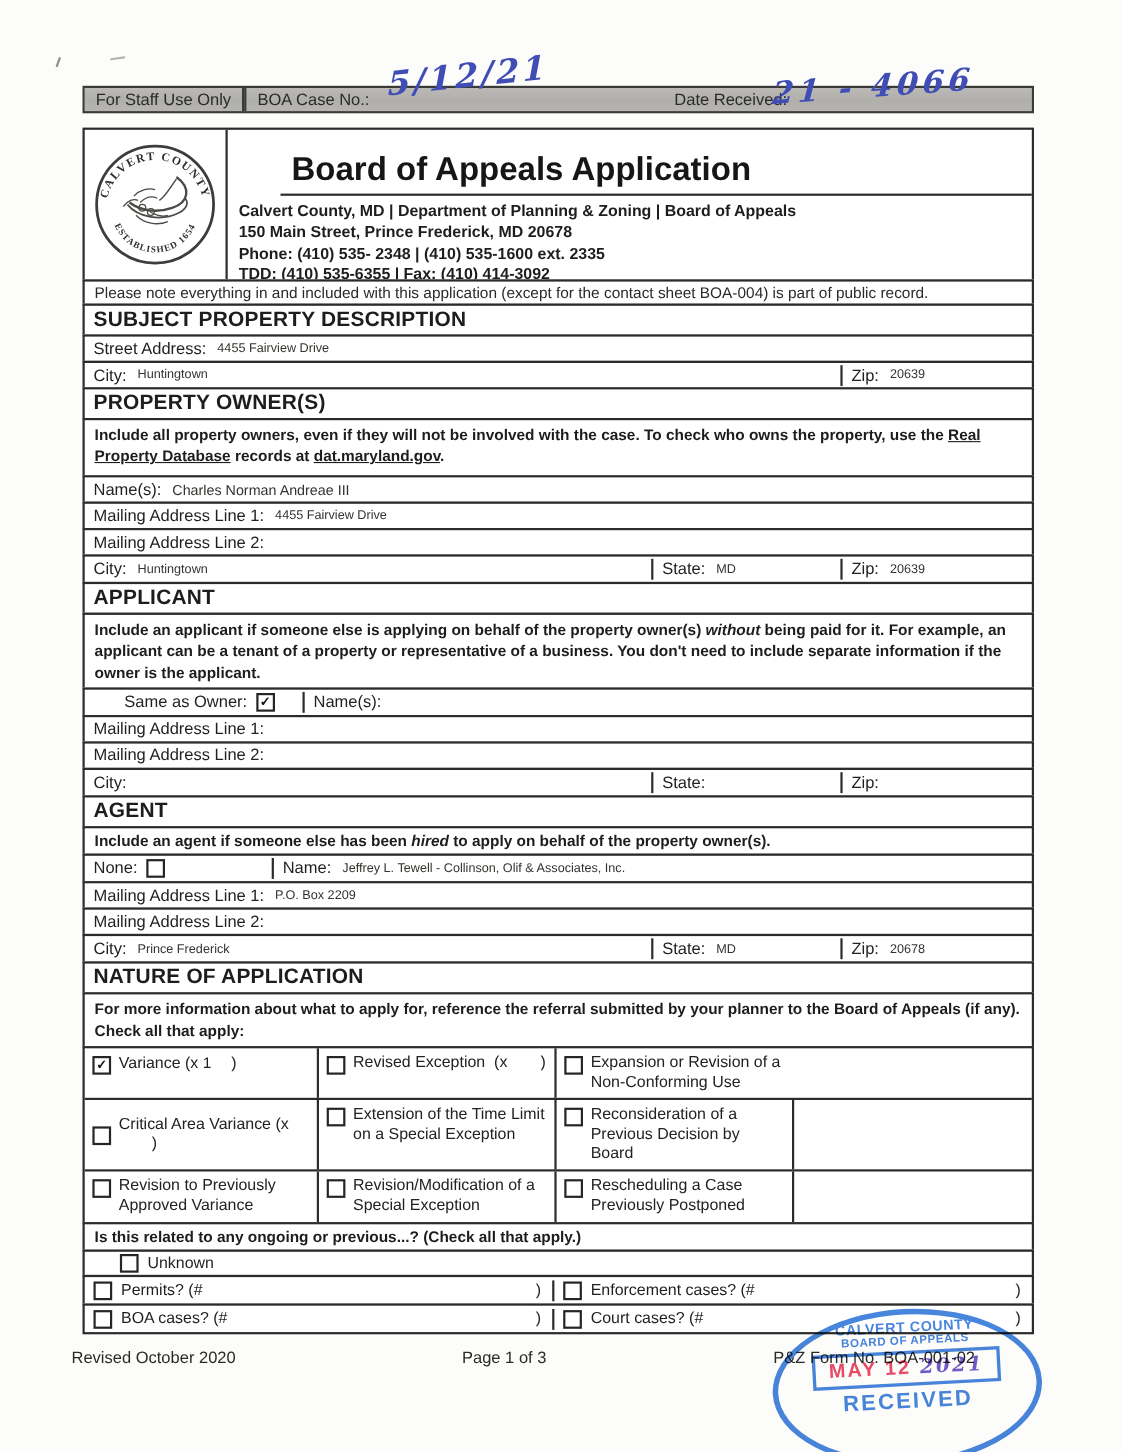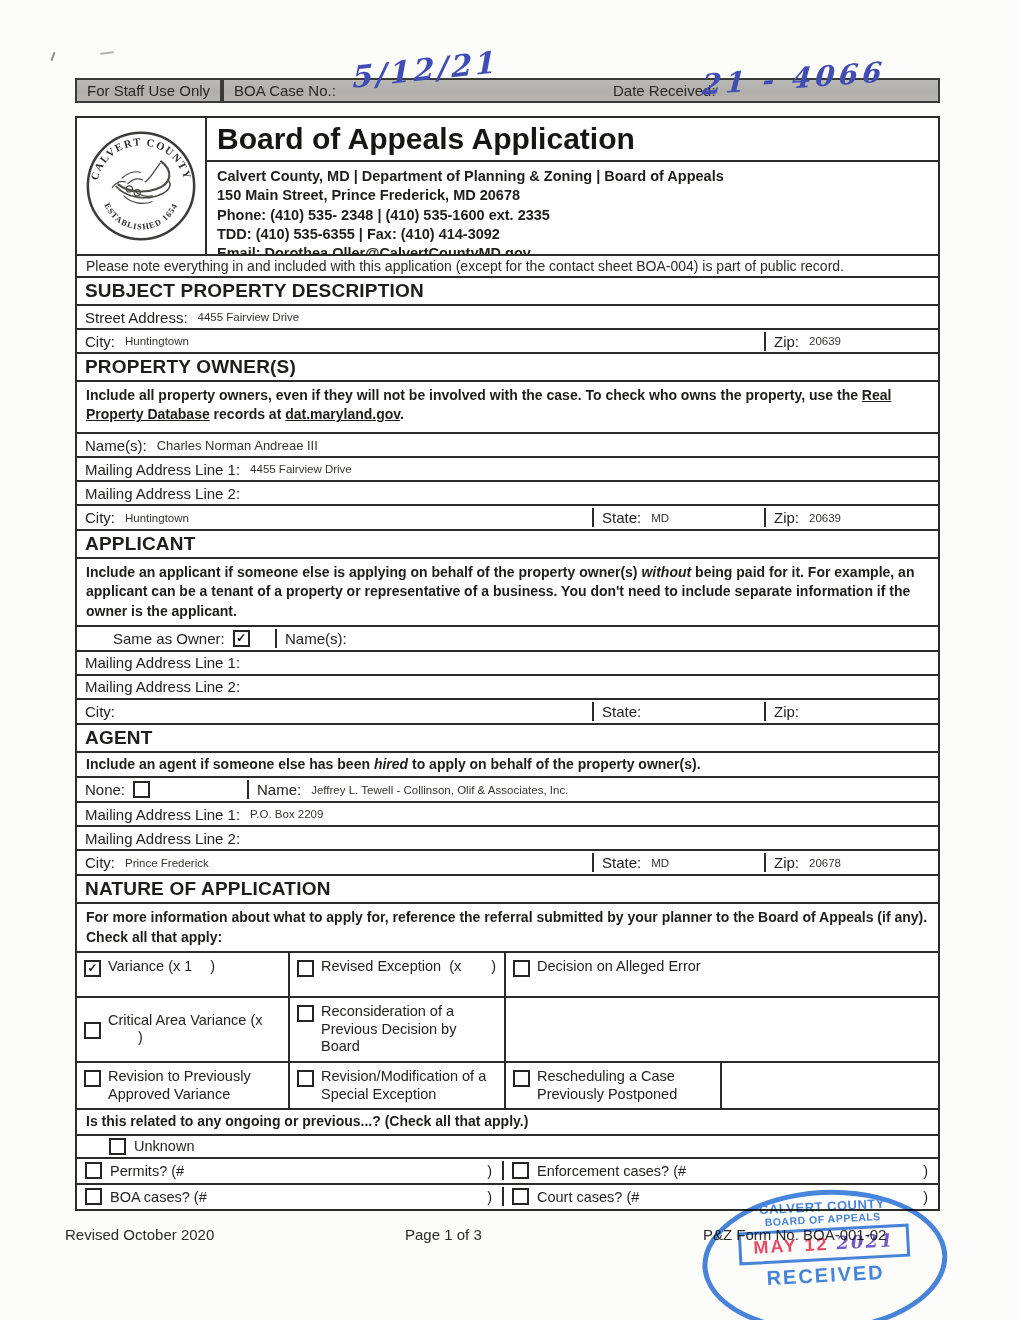--- a/index.html
+++ b/index.html
@@ -42,21 +42,21 @@
   .value.big{font-size:13px;}
   .sec-h{font-size:19px;font-weight:bold;padding:2px 8px;color:#1d1d1b;letter-spacing:.2px;}
   .instr{font-size:14px;font-weight:bold;line-height:1.38;padding:4px 9px;color:#1d1d1b;}
   .note{font-size:14px;padding:2px 9px;color:#2a2a28;}
   u{text-decoration:underline;}
   .it{font-style:italic;}
   
   .hdr{display:flex;height:140px;}
   .logocell{width:128px;flex:0 0 128px;border-right:2px solid #2b2b29;display:flex;align-items:center;justify-content:center;}
   .hdr-right{flex:1;display:flex;flex-direction:column;min-width:0;}
-  .title{font-size:30px;font-weight:bold;padding:4px 10px 4px;border-bottom:2px solid #2b2b29;color:#161614;}
+  .title{font-size:30px;font-weight:bold;padding:20px 10px 4px;border-bottom:2px solid #2b2b29;color:#161614;margin-left:48px;}
   .contact{padding:5px 10px;font-size:14.5px;font-weight:bold;line-height:1.33;color:#1d1d1b;}
   
   .cb{
     flex:0 0 auto;width:13px;height:13px;border:2px solid #252523;background:#fff;
     font:bold 12px/13px "Liberation Sans",sans-serif;text-align:center;color:#111;
     display:inline-block;
   }
   
   .grow{display:flex;align-items:stretch;}
   .gcell{box-sizing:border-box;padding:5px 7px;font-size:14.5px;line-height:1.22;display:flex;gap:7px;align-items:flex-start;color:#222220;}
@@ -71,21 +71,21 @@
   .caserow .cell{font-size:14.5px;gap:8px;}
   .close-paren{margin-left:auto;font-size:14.5px;padding-right:2px;}
   
   .h-note{min-height:23px;display:flex;align-items:center;}
   .h-sec{min-height:28px;display:flex;align-items:center;}
   .h-field{min-height:26px;}
   .h-csz{min-height:27px;}
   
   .footer{position:absolute;left:0;top:1226px;width:1020px;font-size:15px;color:#2a2a28;}
   .f-rev{position:absolute;left:65px;}
-  .f-page{position:absolute;left:405px;text-align:right;}
+  .f-page{position:absolute;left:420px;text-align:right;}
   .f-form{position:absolute;left:703px;}
   
   .stamp{
     position:absolute;left:702px;top:1190px;width:245px;height:128px;z-index:5;
     transform:rotate(-3deg);mix-blend-mode:multiply;opacity:.95;
     display:flex;flex-direction:column;align-items:center;
   }
   .stamp-oval{position:absolute;left:0;top:0;right:0;bottom:-14px;border:5px solid #3e7edb;border-radius:50%;}
   .stamp-l1{margin-top:9px;font-size:13px;font-weight:bold;color:#3e7edb;letter-spacing:.5px;}
   .stamp-l2{font-size:10.5px;font-weight:bold;color:#3e7edb;letter-spacing:.5px;margin-top:-1px;}
@@ -322,29 +322,33 @@
   <div class="box">
     <div class="grow gr">
       <div class="gcell gc1">
         <span class="cb">✓</span>
         <span><span>Variance</span> <span>(x</span><span class="cnt">1</span><span>)</span></span>
       </div>
       <div class="gcell gc2">
         <span class="cb"></span>
         <span><span>Revised Exception</span>&nbsp; <span>(x</span><span class="cnt"></span><span>)</span></span>
       </div>
-      <div class="gcell gc4">
-        <span class="cb"></span>
-        <span>Decision on Alleged Error</span>
+      <div class="gcell gc3">
+        <span class="cb"></span>
+        <span>Expansion or Revision of a Non-Conforming Use</span>
       </div>
     </div>
     <div class="grow gr">
       <div class="gcell gc1" style="align-items:center;">
         <span class="cb"></span>
         <span><span>Critical Area Variance</span> <span>(x</span><span class="cnt"></span><span>)</span></span>
+      </div>
+      <div class="gcell gc2">
+        <span class="cb"></span>
+        <span>Extension of the Time Limit on a Special Exception</span>
       </div>
       <div class="gcell gc3">
         <span class="cb"></span>
         <span>Reconsideration of a Previous Decision by Board</span>
       </div>
       <div class="gcell gc4"></div>
     </div>
     <div class="grow gr">
       <div class="gcell gc1">
         <span class="cb"></span>

